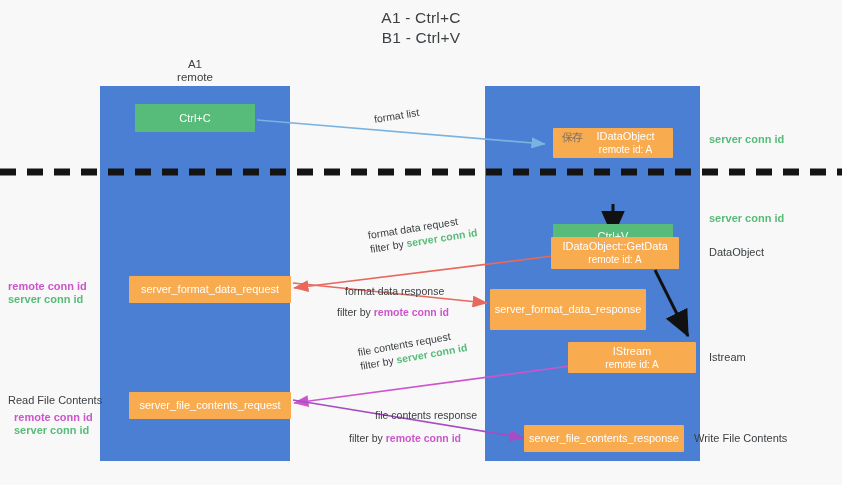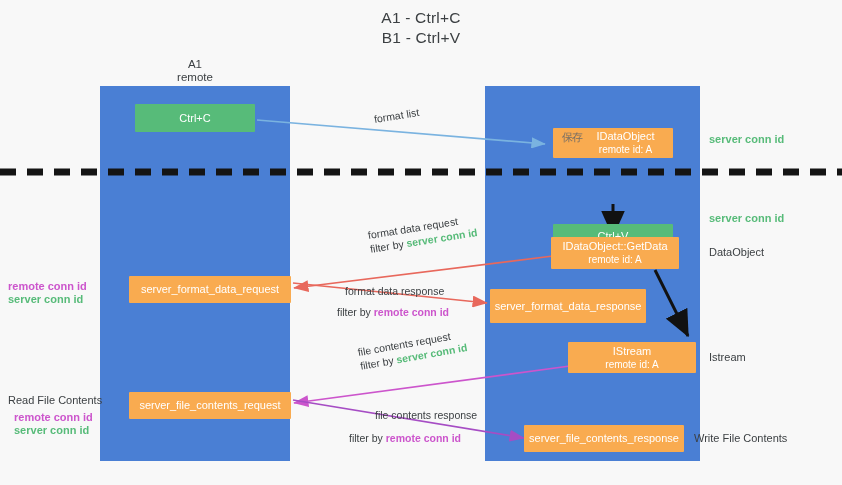--- a/index.html
+++ b/index.html
@@ -177,21 +177,21 @@
   <div class="abs node orange" style="left:551px; top:237px; width:128px; height:32px;">
     <div>IDataObject::GetData</div>
     <div class="l2">remote id: A</div>
   </div>
 
   <div class="abs node orange" style="left:568px; top:342px; width:128px; height:31px;">
     <div>IStream</div>
     <div class="l2">remote id: A</div>
   </div>
 
-  <div class="abs node orange" style="left:490px; top:289px; width:156px; height:34px;">
+  <div class="abs node orange" style="left:490px; top:289px; width:156px; height:41px;">
     <div>server_format_data_response</div>
   </div>
 
   <div class="abs node orange" style="left:524px; top:425px; width:160px; height:27px;">
     <div>server_file_contents_response</div>
   </div>
 
   <div class="abs edge-lbl rot-up" style="left:374px; top:112px;">
     <span>format list</span>
   </div>

